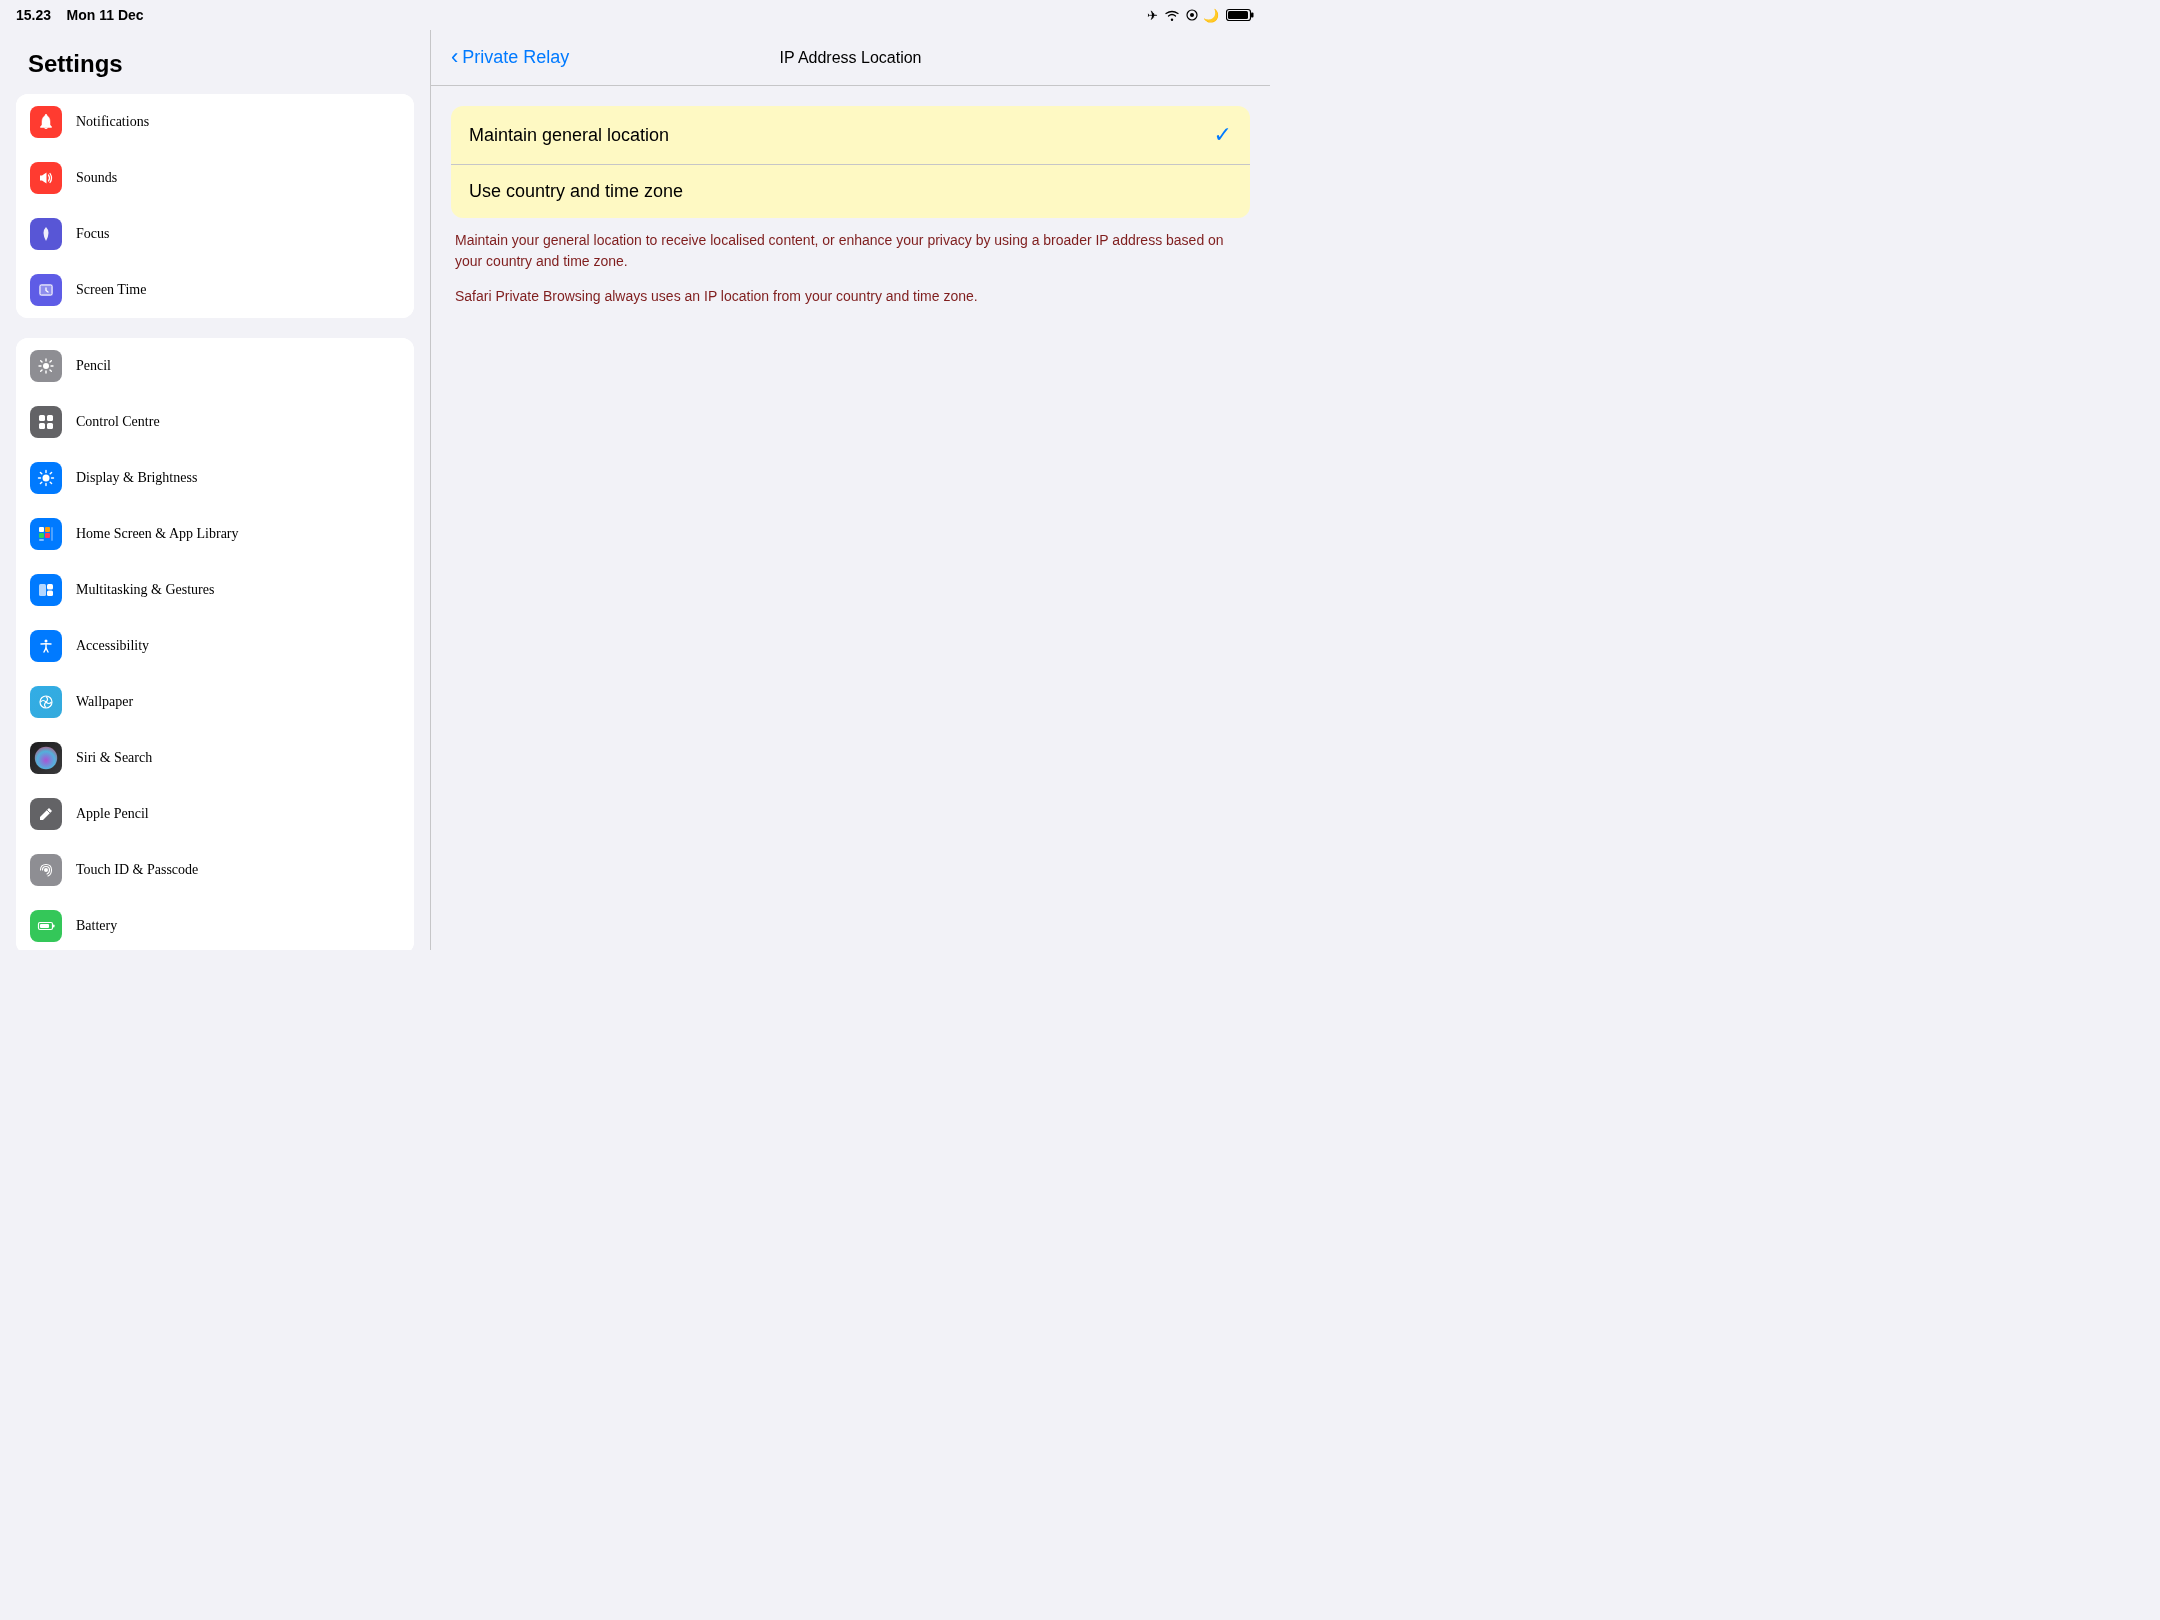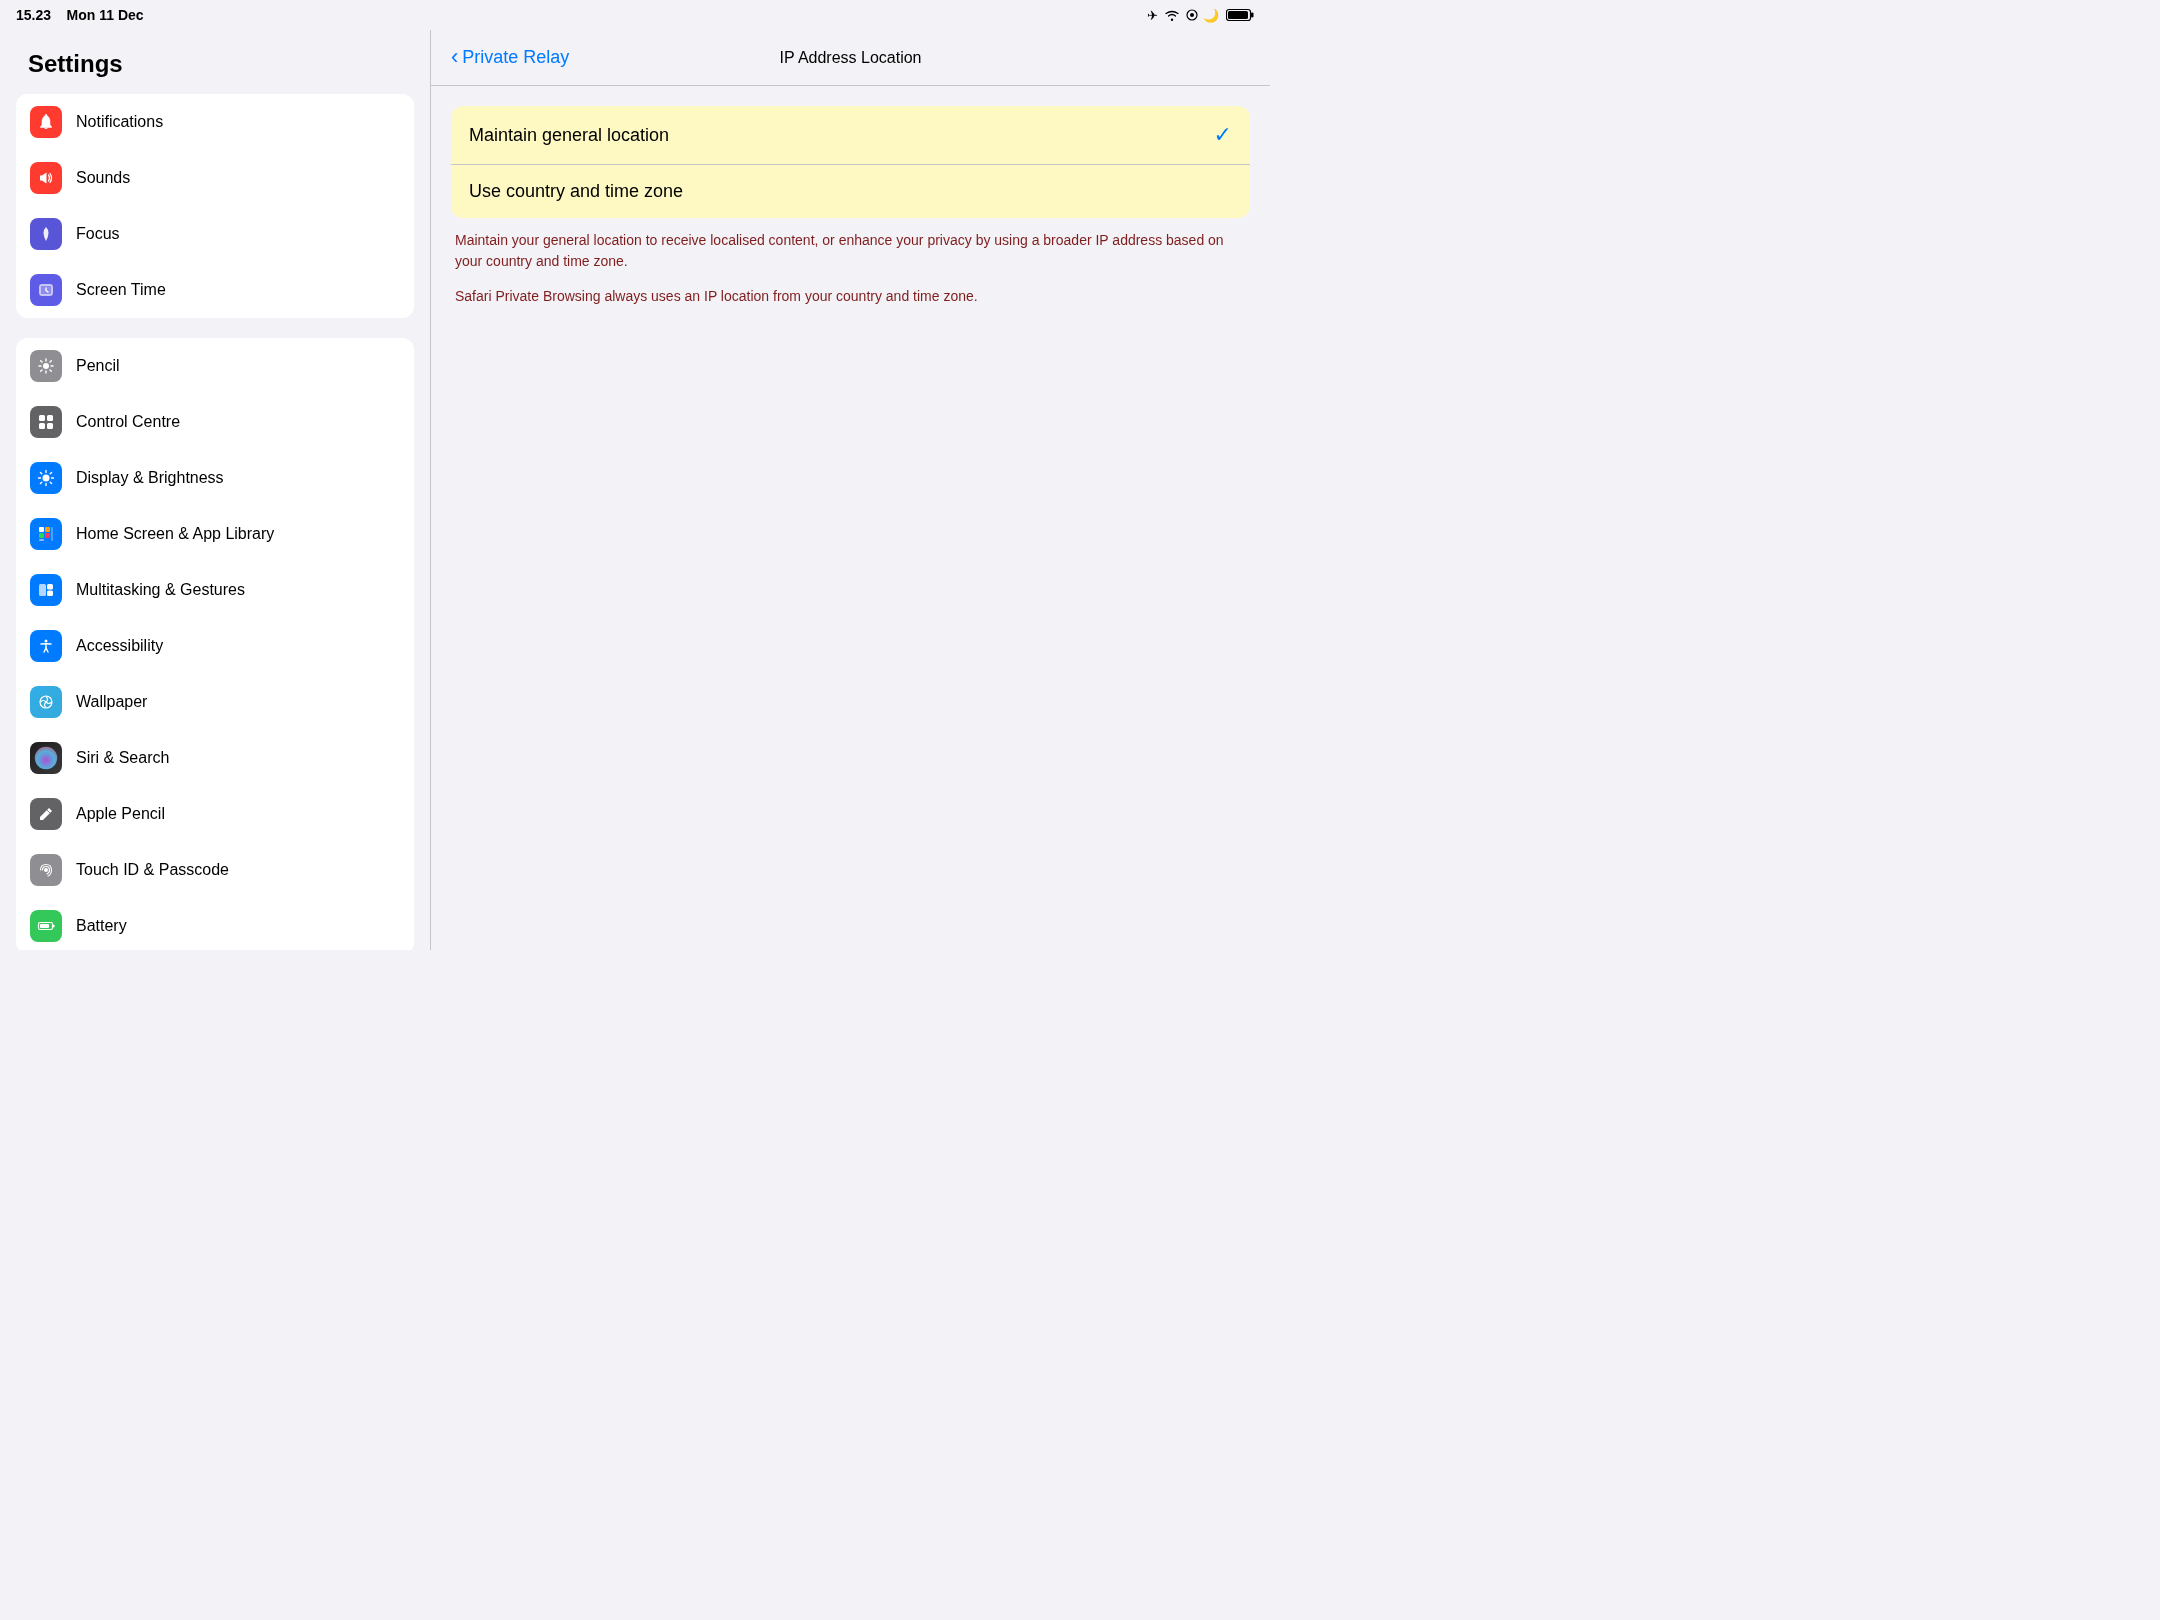--- a/index.html
+++ b/index.html
@@ -86,22 +86,23 @@
       height: 32px;
       border-radius: 8px;
       display: flex;
       align-items: center;
       justify-content: center;
       flex-shrink: 0;
       font-size: 16px;
     }
 
     .item-label {
-      font-size: 16px;
+      font-size: 14px;
       color: #000;
+      font-family: Liberation Serif, serif;
     }
 
     
     .right-panel {
       flex: 1;
       background: #f2f2f7;
       display: flex;
       flex-direction: column;
       border-left: 0.5px solid #c6c6c8;
     }

